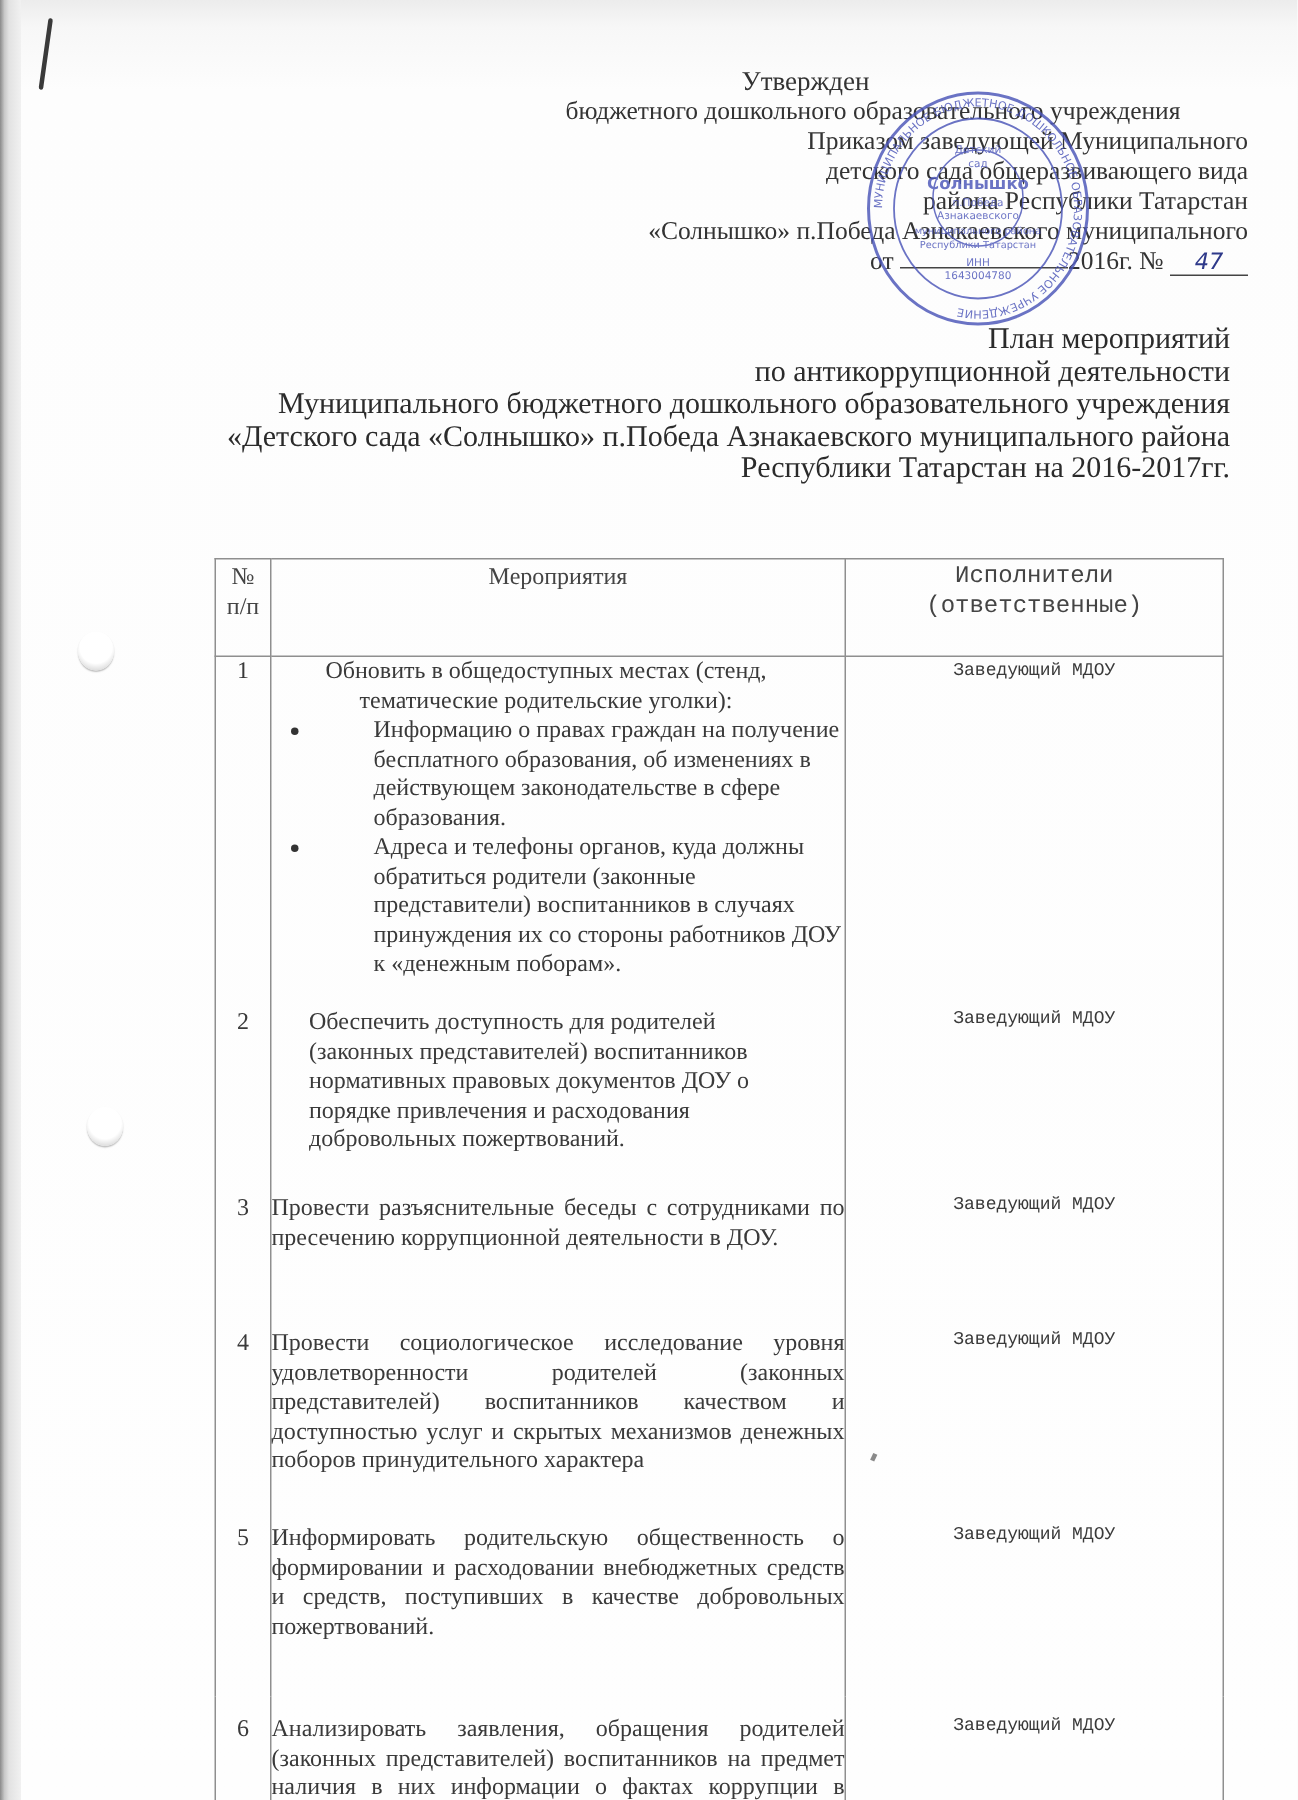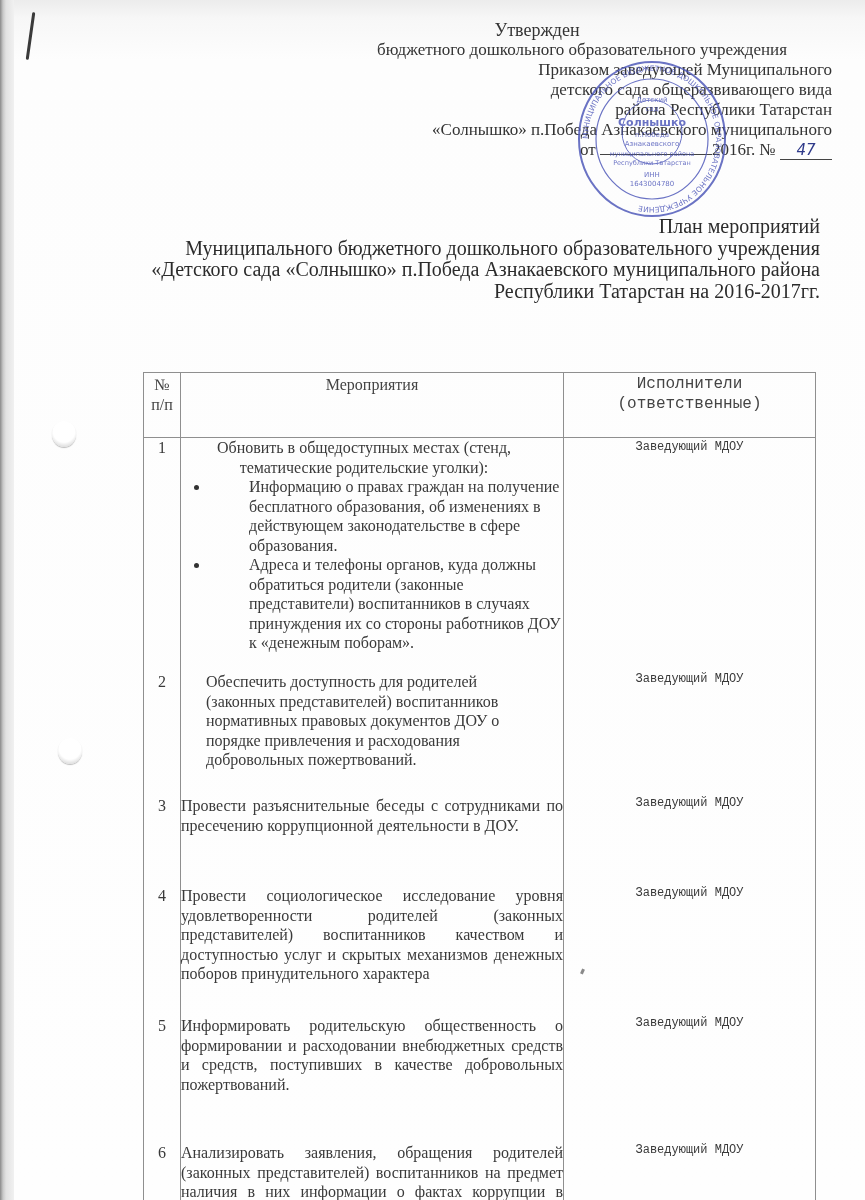--- a/index.html
+++ b/index.html
@@ -42,21 +42,21 @@
       background: radial-gradient(circle at 50% 40%, #ffffff 55%, #dcdcdc 80%, #9b9b9b 100%);
       box-shadow: 0 1px 1px rgba(0,0,0,0.25);
     }
     .punch-hole.h1 { left: 52px; top: 421px; }
     .punch-hole.h2 { left: 58px; top: 738px; }
 
     
     .approval {
       position: absolute;
       right: 33px;
-      top: 20px;
+      top: 44px;
       width: 480px;
       text-align: right;
       font-size: 17px;
       line-height: 20px;
       color: #333;
     }
     .approval .approved {
       text-align: center;
       margin-right: 110px;
       font-size: 18px;
@@ -215,20 +215,21 @@
     <text x="75" y="86" font-size="7">Азнакаевского</text>
     <text x="75" y="96" font-size="6.5">муниципального района</text>
     <text x="75" y="105" font-size="6.5">Республики Татарстан</text>
     <text x="75" y="117" font-size="7">ИНН</text>
     <text x="75" y="126" font-size="7">1643004780</text>
   </g>
 </svg>
 
 <div class="title-block">
   <span class="line">План мероприятий</span>
+  <span class="line">по антикоррупционной деятельности</span>
   <span class="line">Муниципального бюджетного дошкольного образовательного учреждения</span>
   <span class="line">«Детского сада   «Солнышко» п.Победа  Азнакаевского муниципального района</span>
   <span class="line">Республики Татарстан на 2016-2017гг.</span>
 </div>
 
 <table class="plan-table">
   <thead>
     <tr>
       <th class="col-num">
         <div>№</div>

